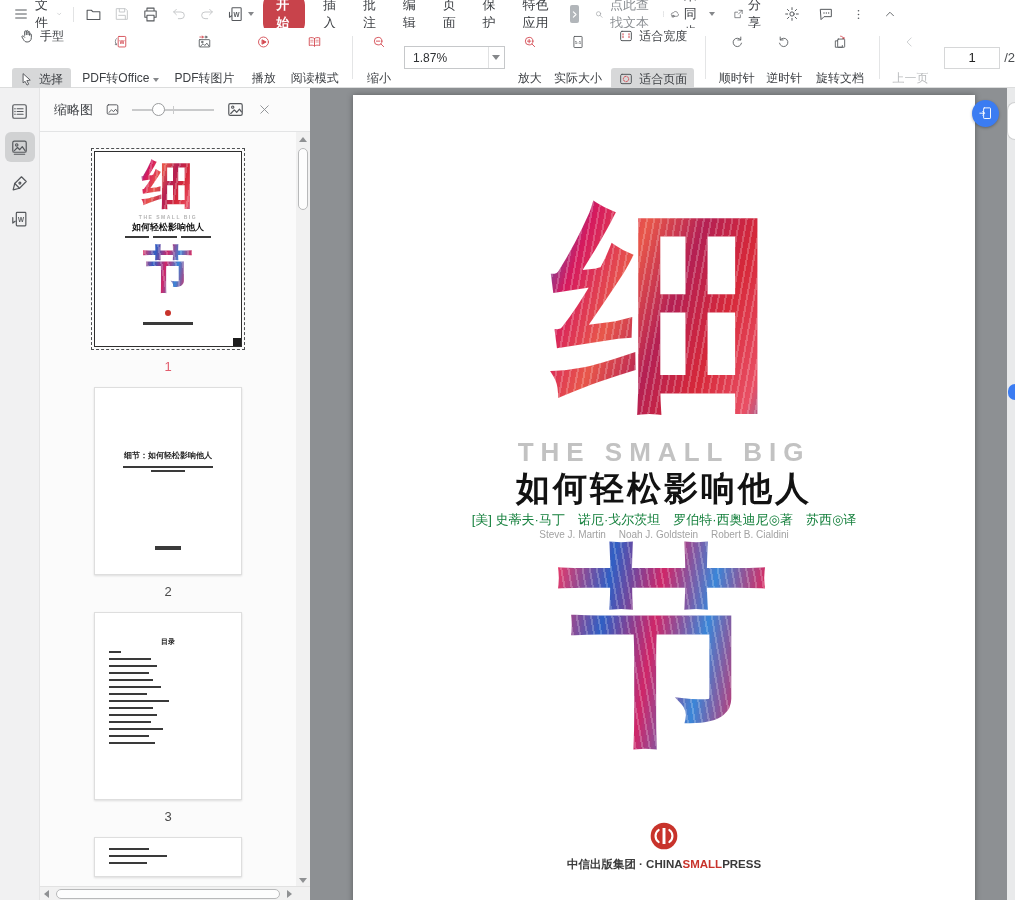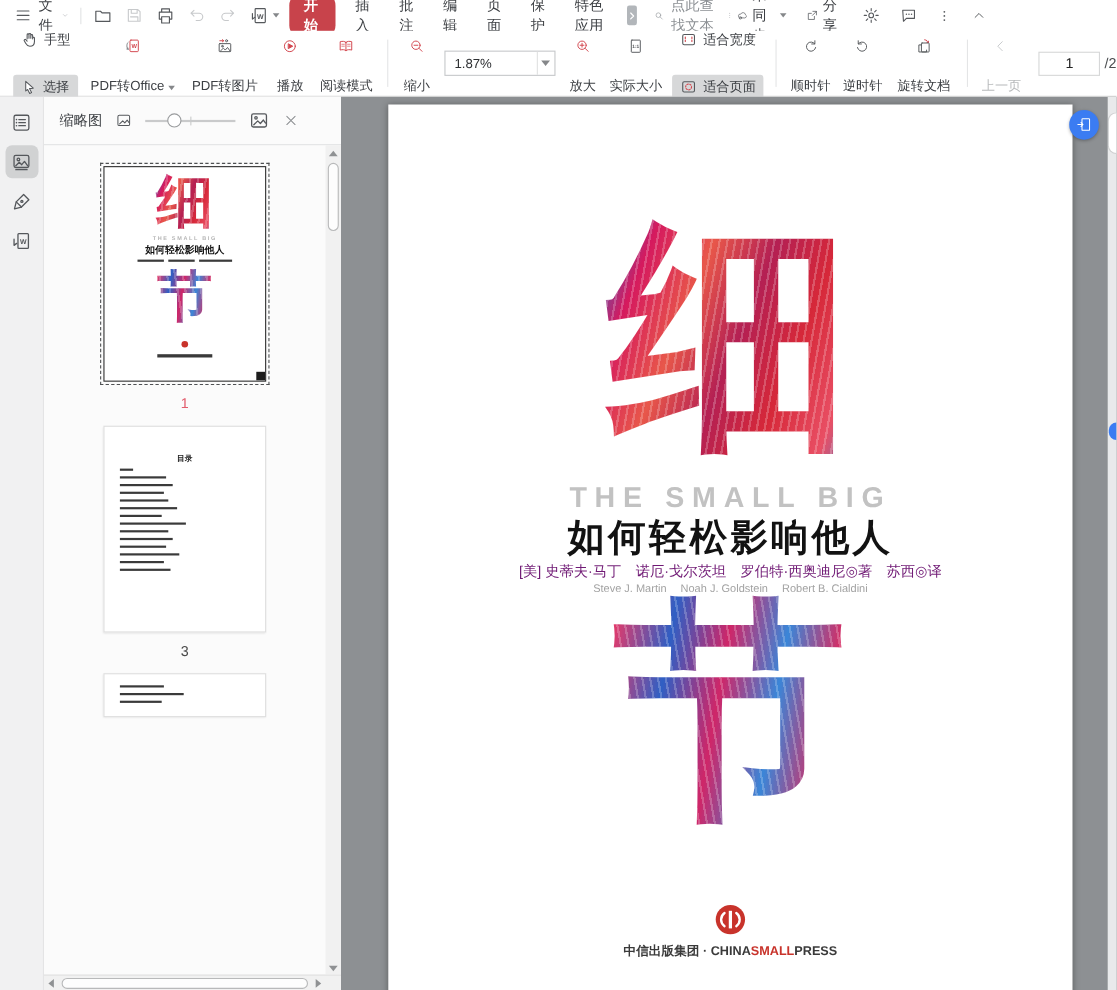--- a/index.html
+++ b/index.html
@@ -107,21 +107,21 @@
       #e8574a 43%,#b42053 51%,#d62839 59%,#e94f64 67%,#3c7bd9 74%,#c2185b 82%,#e0485a 90%,#d92a43 100%); }
   .paint.cool { background-image:
     repeating-linear-gradient(80deg, rgba(255,255,255,.22) 0 2px, rgba(255,255,255,0) 2px 7px),
     linear-gradient(100deg,#2a7fd4 0%,#15539e 8%,#d5195e 16%,#2aa3c9 24%,#e23a6b 32%,#2f5fc4 40%,
       #cf2668 48%,#3a86d8 56%,#e0275c 64%,#9c27b0 72%,#e8495f 80%,#2f6fd0 88%,#d5195e 100%); }
 
   .cv-eng { position:absolute; left:0; width:100%; text-align:center; font-weight:bold;
     color:#c2c2c2; letter-spacing:7px; }
   .cv-title { position:absolute; left:0; width:100%; text-align:center; font-weight:900;
     color:#121212; letter-spacing:3px; }
-  .cv-auth { position:absolute; left:0; width:100%; text-align:center; color:#701a75; white-space:pre; }
+  .cv-auth { position:absolute; left:0; width:100%; text-align:center; color:#15803d; white-space:pre; }
   .cv-authen { position:absolute; left:0; width:100%; text-align:center; color:#a2a2a2; white-space:pre; }
   .cv-pub { position:absolute; left:0; width:100%; text-align:center; color:#3a3a3a; font-weight:bold; }
   .cv-pub .brand { color:#c8332b; }
 
   .floatbtn { position:absolute; left:662px; top:12px; width:27px; height:27px; border-radius:50%;
     background:#3b7cf2; display:flex; align-items:center; justify-content:center;
     box-shadow:0 1px 3px rgba(0,0,0,.3); }
   .rightstrip { position:absolute; right:0; top:0; width:8px; height:812px; background:#e9eaeb; }
   .rs-pill { position:absolute; right:0; top:14px; width:8px; height:38px; background:#fff;
     border:1px solid #cfd0d1; border-right:none; border-radius:8px 0 0 8px; }
@@ -465,20 +465,31 @@
           </div>
           <div class="paint cool" style="position:absolute;top:90px;left:0;width:100%;font-size:50px;line-height:54px">节</div>
           <div style="position:absolute;top:158px;left:50%;margin-left:-3px;width:6px;height:6px;border-radius:50%;background:#c8332b"></div>
           <div class="bar" style="position:absolute;top:170px;left:50%;margin-left:-25px;width:50px;height:3px"></div>
           <div class="corner"></div>
         </div>
       </div>
       <div class="tlabel cur">1</div>
     </div>
 
+    <div class="thumbwrap">
+      <div class="tpage plain" style="height:188px">
+        <div style="position:absolute;top:62px;left:0;width:100%;text-align:center;font-size:8px;font-weight:bold;color:#222">细节：如何轻松影响他人</div>
+        <div style="position:absolute;top:78px;left:50%;margin-left:-45px;width:90px">
+          <span class="bar" style="display:block;width:90px;margin-bottom:2px"></span>
+          <span class="bar" style="display:block;width:34px;margin:0 auto"></span>
+        </div>
+        <div class="bar" style="position:absolute;top:158px;left:50%;margin-left:-13px;width:26px;height:4px"></div>
+      </div>
+      <div class="tlabel">2</div>
+    </div>
 
     <div class="thumbwrap">
       <div class="tpage plain" style="height:188px">
         <div style="position:absolute;top:24px;left:0;width:100%;text-align:center;font-size:7px;font-weight:bold;color:#222">目录</div>
         <div style="position:absolute;top:38px;left:14px">
           <span class="bar" style="display:block;width:12px;margin-bottom:5px"></span>
           <span class="bar" style="display:block;width:42px;margin-bottom:5px"></span>
           <span class="bar" style="display:block;width:48px;margin-bottom:5px"></span>
           <span class="bar" style="display:block;width:40px;margin-bottom:5px"></span>
           <span class="bar" style="display:block;width:44px;margin-bottom:5px"></span>

